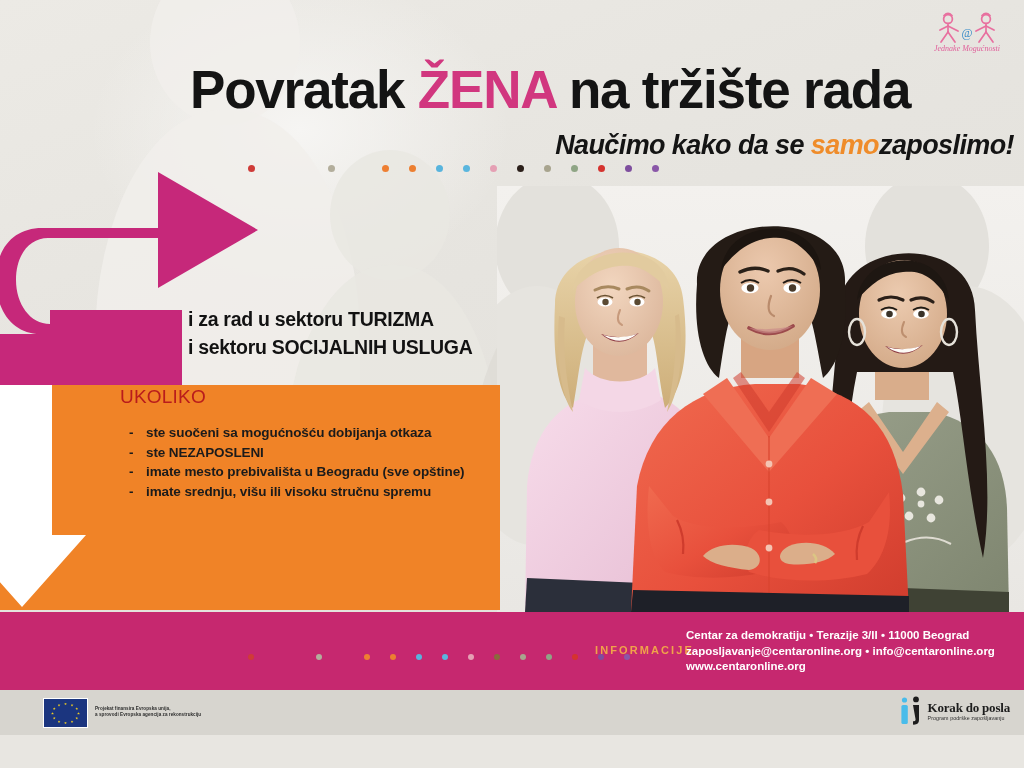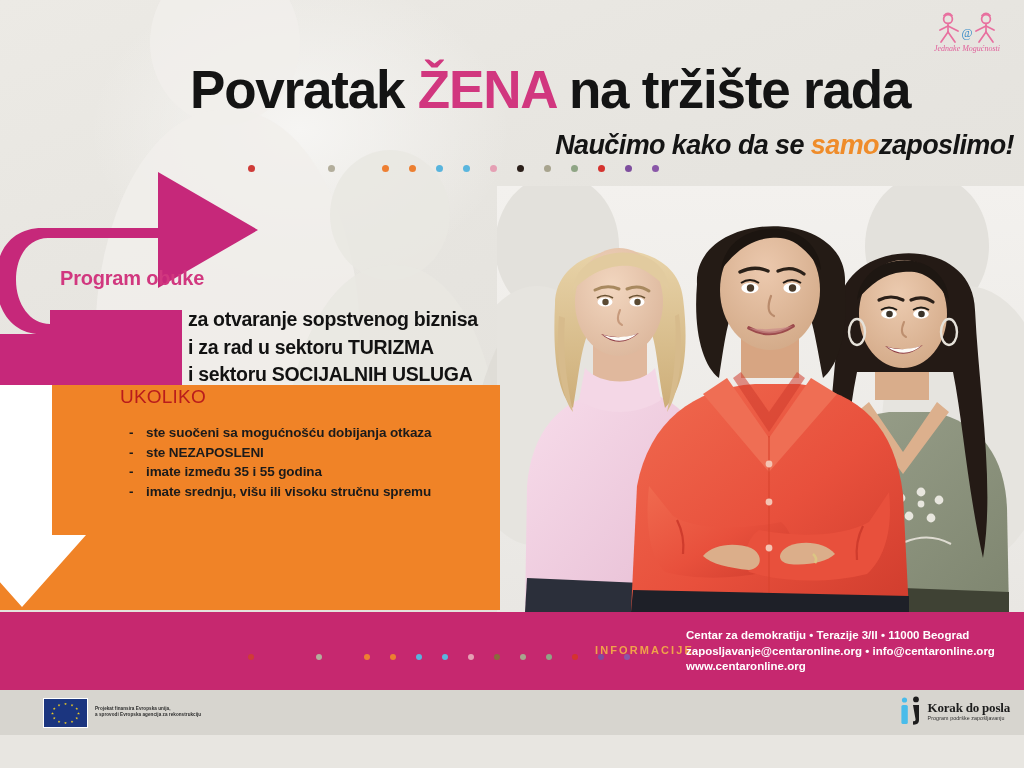--- a/index.html
+++ b/index.html
@@ -422,39 +422,37 @@
       <span class="d" style="width: 7px; height: 7px; background: rgb(90, 182, 222); margin-left: 20px;"></span>
       <span class="d" style="width: 7px; height: 7px; background: rgb(229, 160, 180); margin-left: 20px;"></span>
       <span class="d" style="width: 7px; height: 7px; background: rgb(43, 31, 26); margin-left: 20px;"></span>
       <span class="d" style="width: 7px; height: 7px; background: rgb(168, 164, 142); margin-left: 20px;"></span>
       <span class="d" style="width: 7px; height: 7px; background: rgb(143, 165, 133); margin-left: 20px;"></span>
       <span class="d" style="width: 7px; height: 7px; background: rgb(213, 51, 47); margin-left: 20px;"></span>
       <span class="d" style="width: 7px; height: 7px; background: rgb(126, 78, 158); margin-left: 20px;"></span>
       <span class="d" style="width: 7px; height: 7px; background: rgb(138, 87, 168); margin-left: 20px;"></span>
     </div>
 
-  <div class="program-label">Program obuke</div>
 
   <div class="maintext">
-    <div>za otvaranje  sopstvenog biznisa</div>
     <div>i za rad u sektoru TURIZMA</div>
     <div>i sektoru SOCIJALNIH USLUGA</div>
   </div>
 
   <div class="orange"></div>
   <div class="downarrow">
     <svg viewBox="0 0 130 225" width="130" height="225">
       <path d="M-20 0 L52 0 L52 150 L86 150 L22 222 L-42 150 L-20 150 Z" fill="#ffffff"></path>
     </svg>
   </div>
   <div class="orange-title">UKOLIKO</div>
   <ul class="bullets">
     <li>ste suočeni sa mogućnošću dobijanja otkaza</li>
     <li>ste NEZAPOSLENI</li>
-    <li>imate između 35 i 55 godina</li>
+    <li>imate mesto prebivališta u Beogradu (sve opštine)</li>
     <li>imate srednju, višu ili visoku stručnu spremu</li>
   </ul>
 
   <div class="mbar"></div>
   <div class="dotrow" id="dots-bottom" style="left:248px; top:654px;">
       <span class="d" style="width: 6px; height: 6px; background: rgb(207, 59, 56); margin-left: 0px;"></span>
       <span class="d" style="width: 6px; height: 6px; background: rgb(179, 174, 156); margin-left: 62px;"></span>
       <span class="d" style="width: 6px; height: 6px; background: rgb(238, 127, 50); margin-left: 42px;"></span>
       <span class="d" style="width: 6px; height: 6px; background: rgb(236, 127, 49); margin-left: 20px;"></span>
       <span class="d" style="width: 6px; height: 6px; background: rgb(88, 180, 221); margin-left: 20px;"></span>

